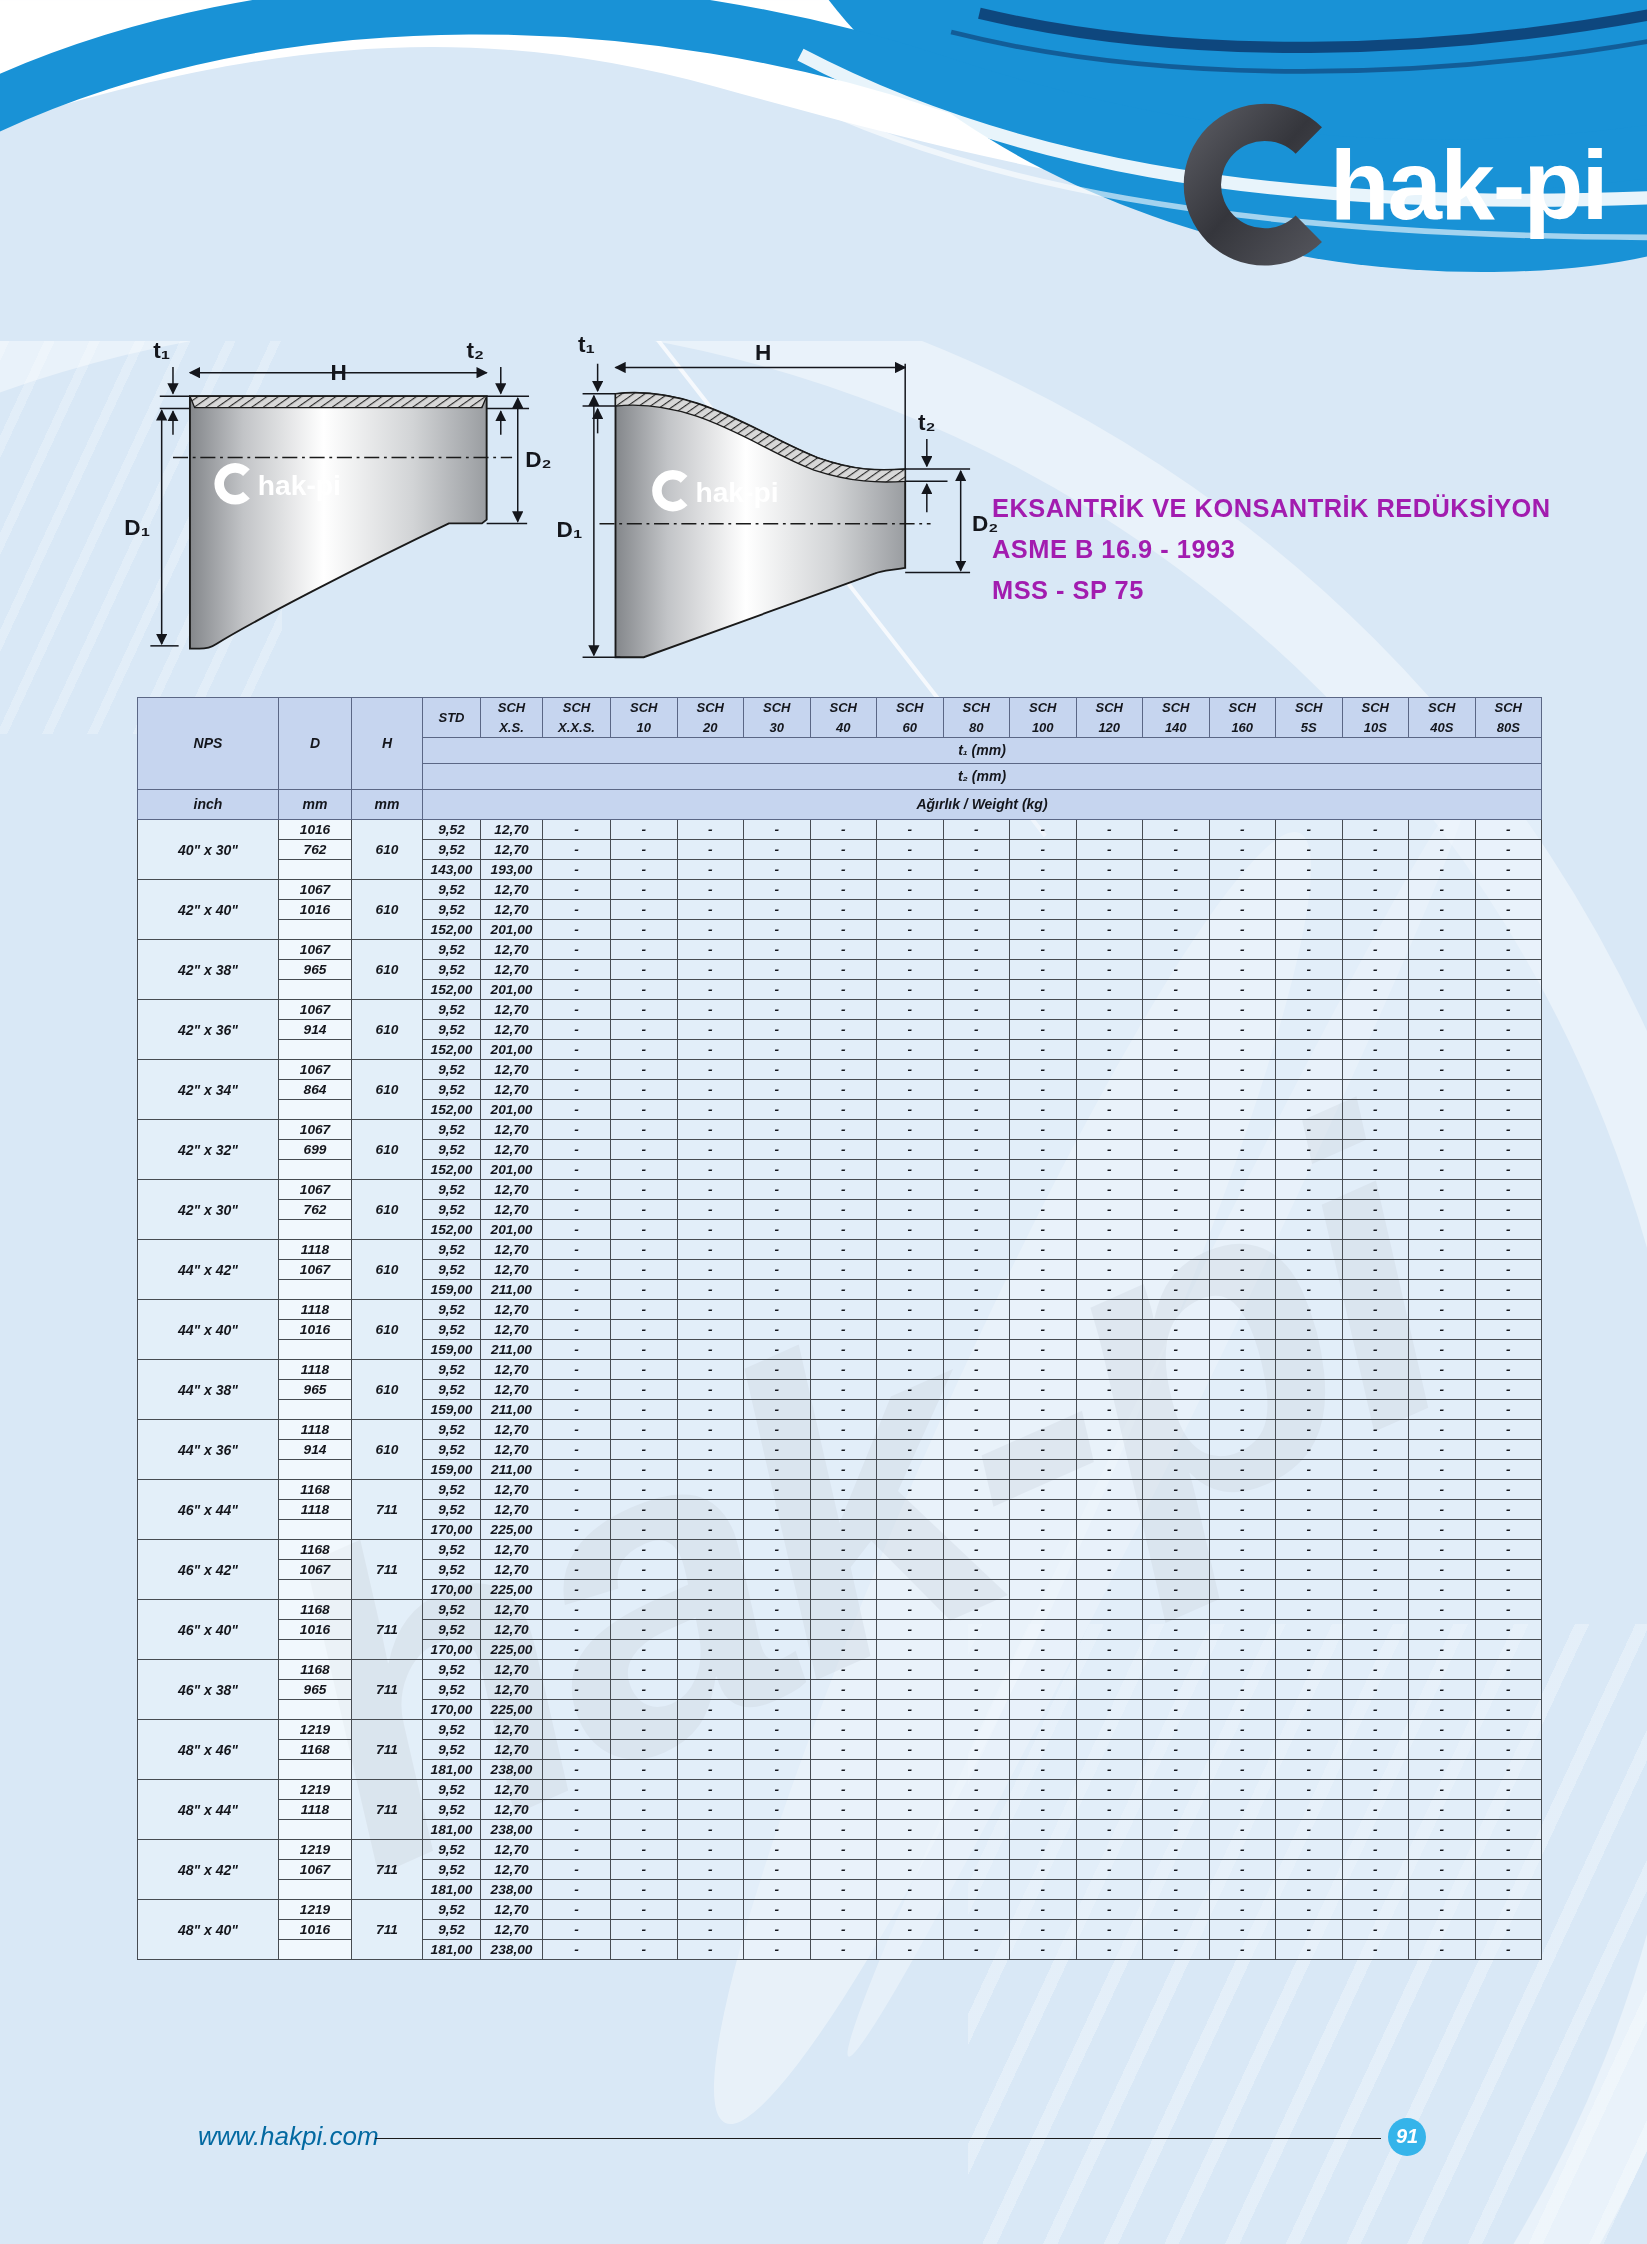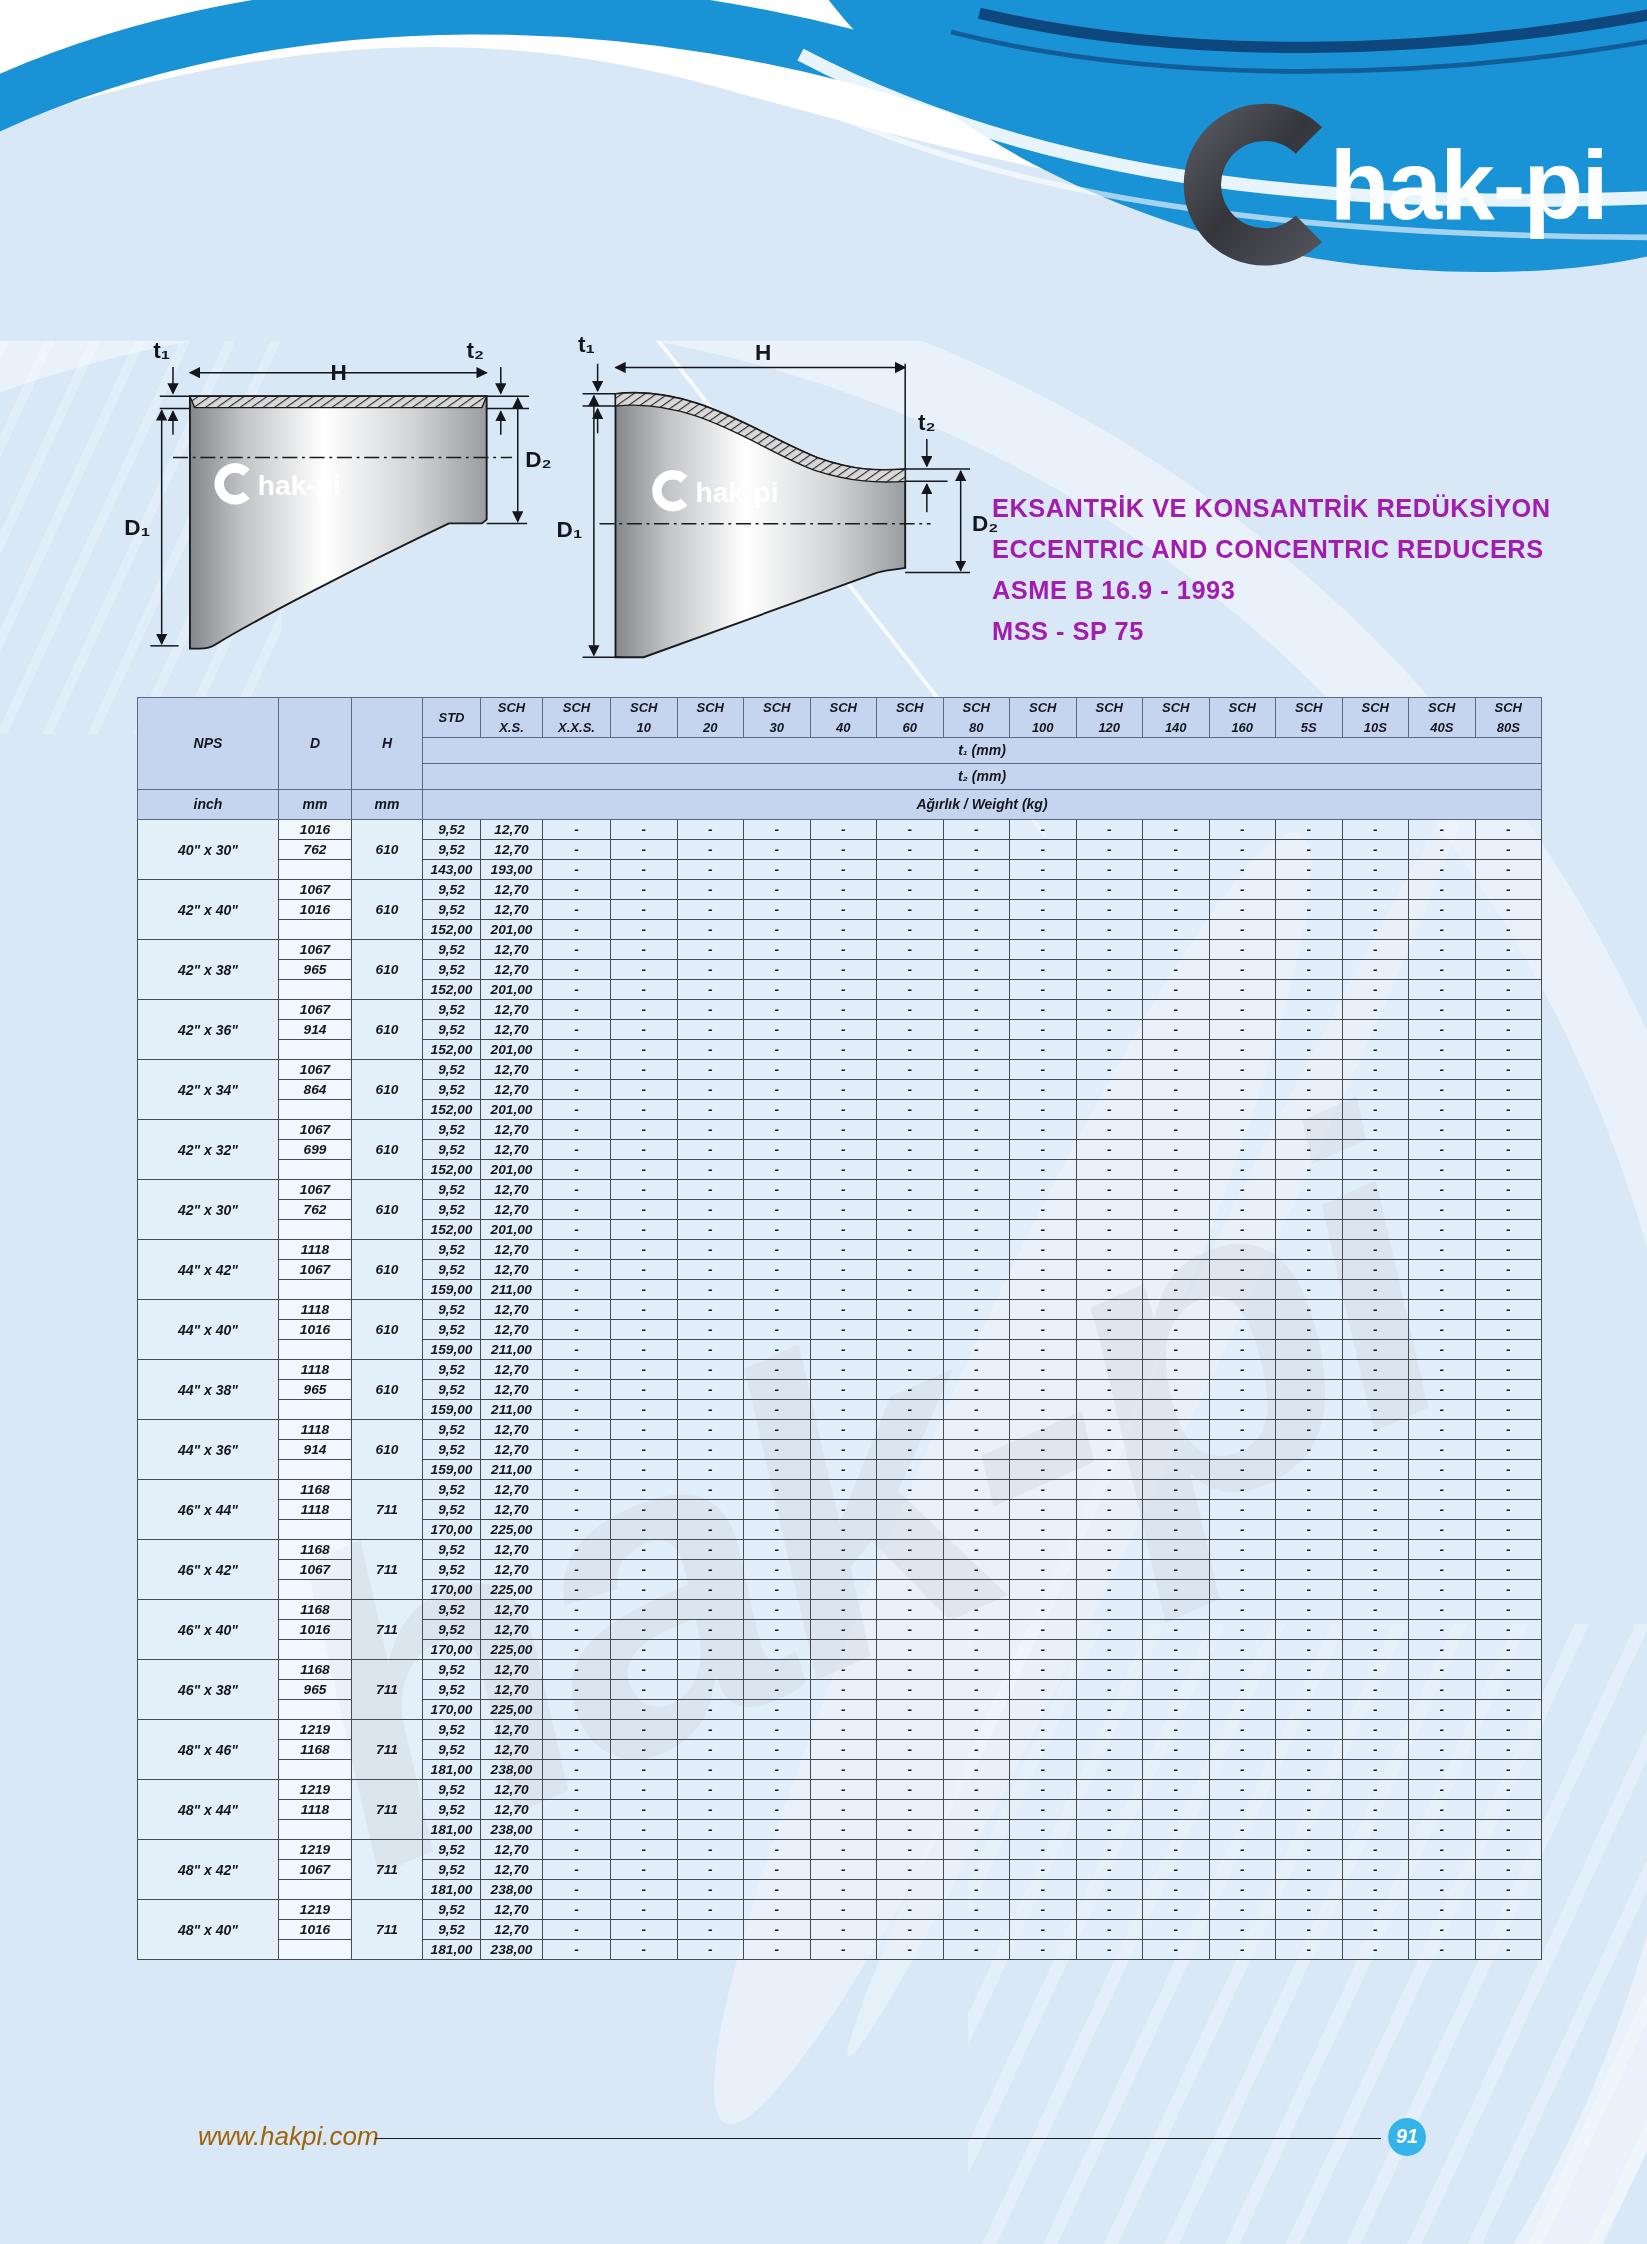--- a/index.html
+++ b/index.html
@@ -47,21 +47,21 @@
   #spec-table{border:1.9px solid #2e3338;}
   #spec-table tbody{border-top:1.9px solid #2e3338;}
   #spec-table tbody td{border:0.9px solid #474c52;height:20px;font-size:13.7px;font-weight:bold;
       background:rgba(233,242,251,.55);}
   #spec-table tbody td.nps{font-size:14px;background:rgba(237,245,252,.5);}
   #spec-table tbody td.dcol{background:rgba(250,253,255,.72);}
   #spec-table tbody td.hcol{background:rgba(237,245,252,.5);margin-left:12px;}
 
   
   #footer{position:absolute;left:0;top:2113px;width:1648px;height:56px;z-index:4;}
-  #footer-url{position:absolute;left:198px;top:7.5px;font-size:26px;font-style:italic;color:#a16207;}
+  #footer-url{position:absolute;left:198px;top:7.5px;font-size:26px;font-style:italic;color:#0369a1;}
   #footer-rule{position:absolute;left:375px;top:24.5px;width:1006px;height:1.9px;background:#1b1b1b;}
   #page-badge{position:absolute;left:1388px;top:4.7px;width:38px;height:38px;border-radius:50%;
       background:var(--badge,#35b4ea);color:#fff;font-weight:bold;font-style:italic;font-size:20px;
       display:flex;align-items:center;justify-content:center;}
 </style>
 </head>
 <body>
 
 <div id="page">
 
@@ -108,21 +108,20 @@
   <div class="deco" id="arc-big"></div>
   <div class="deco" id="arc-line"></div>
   <div class="deco" id="band-mid"></div>
   <div class="deco" id="band-mid2"></div>
   <div class="deco" id="stripes-br"></div>
   <div class="deco" id="stripes-tl"></div>
   <div id="watermark">hak-pi</div>
 
   <div id="title-block">
     <div>EKSANTRİK VE KONSANTRİK REDÜKSİYON</div>
-    <div>ECCENTRIC AND CONCENTRIC REDUCERS</div>
     <div>ASME B 16.9 - 1993</div>
     <div>MSS - SP 75</div>
   </div>
 
   <svg id="drawing-eccentric" class="drawing" width="438" height="325" viewBox="0 0 465 345">
     <path d="M70,65 L385,65 L385,196 L380,200 L345,200 C250,245 135,305 98,328 C92,332 85,333 80,333 L70,333 Z" fill="url(#steel)" stroke="#1a1a1a" stroke-width="2"></path>
     <path d="M70,65 L385,65 L380,77 L75,77 Z" fill="url(#hatch)" stroke="#1a1a1a" stroke-width="1.4"></path>
     <line x1="52" y1="130" x2="412" y2="130" stroke="#1a1a1a" stroke-width="1.6" stroke-dasharray="16 5 3 5"></line>
     <g>
       <use href="#cshape" transform="translate(118,158) scale(0.22)" fill="#ffffff"></use>

